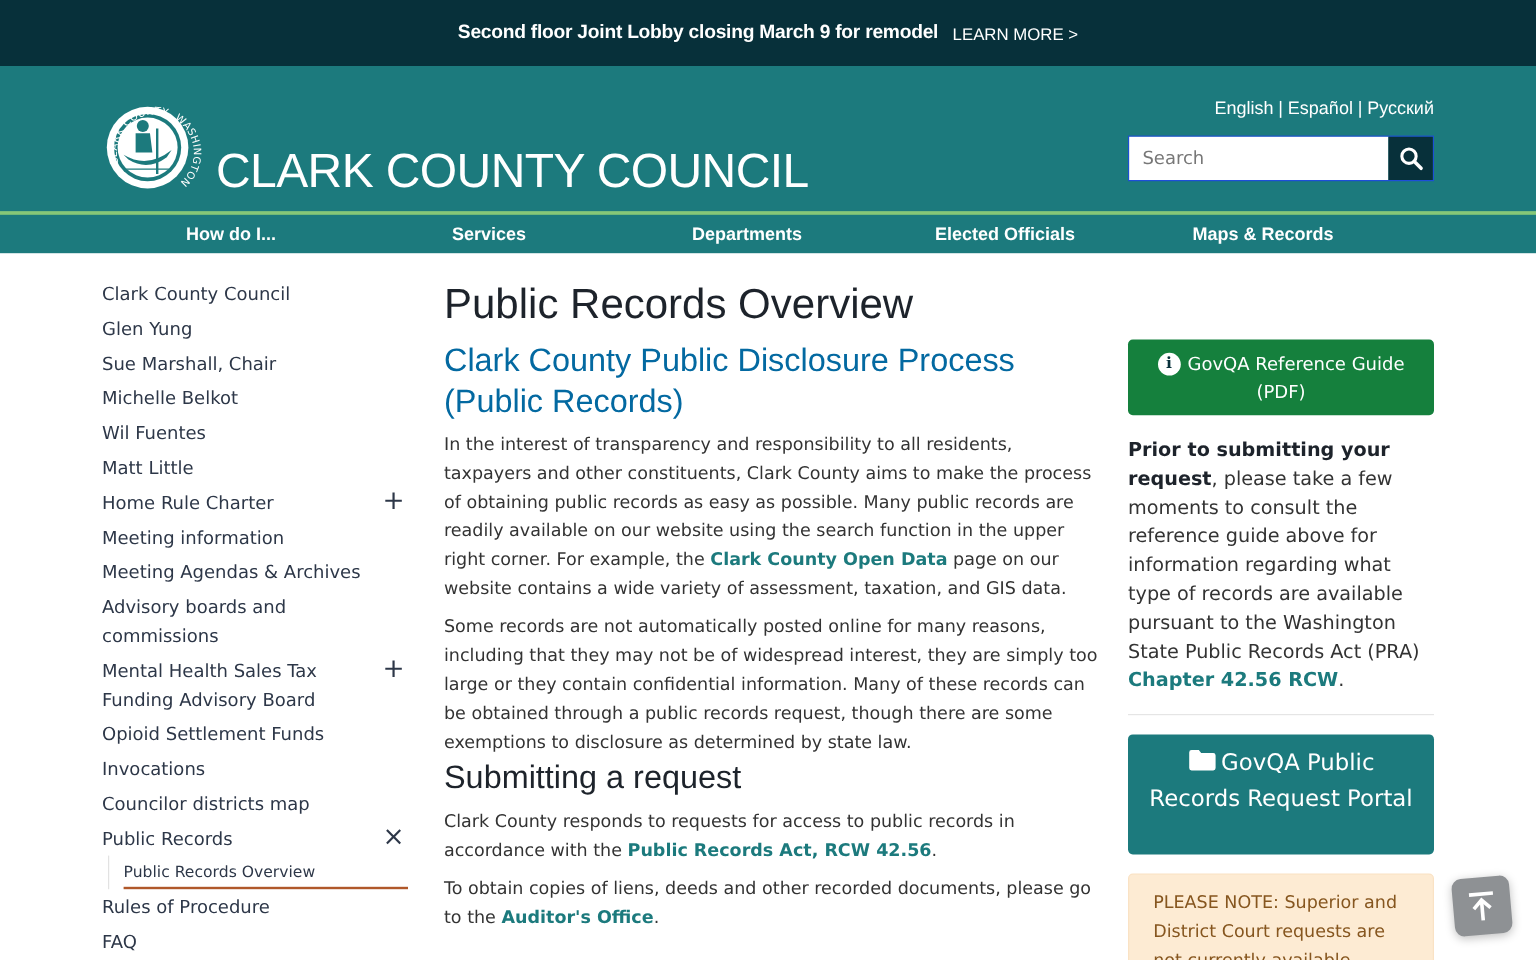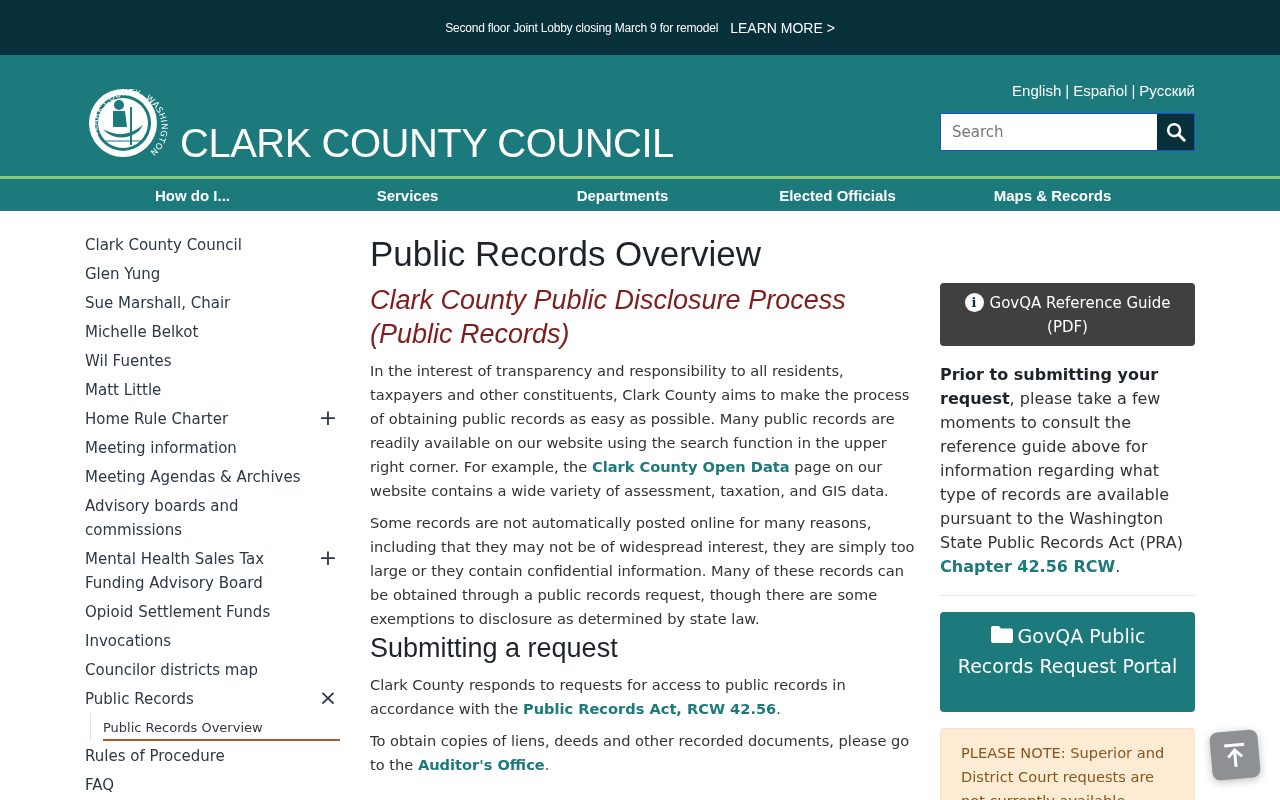--- a/index.html
+++ b/index.html
@@ -4,21 +4,21 @@
 <style>
   * { box-sizing: border-box; margin: 0; padding: 0; }
   html, body { width: 1280px; height: 800px; overflow: hidden; background: #ffffff; }
   body { font-family: "DejaVu Sans", "Liberation Sans", sans-serif; color: #222; position: relative; }
   a { text-decoration: none; }
 
   .alert-bar {
     height: 55px; background: #07303a; color: #fff;
     display: flex; align-items: center; justify-content: center; gap: 12px;
   }
-  .alert-text { font-family: "Liberation Sans", sans-serif; font-size: 12px; letter-spacing: -0.2px; }
+  .alert-text { font-family: "Liberation Sans", sans-serif; font-size: 16px; letter-spacing: -0.2px; font-weight: bold; }
   .alert-link { font-family: "Liberation Sans", sans-serif; font-size: 14px; color: #fff; }
 
   .header {
     height: 121px; background: #1c7a7d; position: relative;
   }
   .logo {
     position: absolute; left: 85px; top: 79px; width: 84px; height: 84px;
   }
   .site-title {
     position: absolute; left: 180px; top: 120px; font-family: "Liberation Sans", sans-serif;
@@ -62,29 +62,29 @@
   .side-item .toggle { font-size: 22px; line-height: 22px; color: #2d3748; width: 24px; text-align: center; }
   .side-sub {
     margin-left: 5px; border-left: 1px solid #e2e2e2; padding-left: 12px; height: 28px; display: flex; align-items: flex-end;
   }
   .side-sub a {
     display: block; width: 238px; font-size: 13px; color: #2d3748; border-bottom: 2px solid #b0582a; padding-bottom: 2px; line-height: 18px;
   }
 
   .main { position: absolute; left: 370px; top: 232px; width: 545px; }
   .page-title { font-family: "Liberation Sans", sans-serif; font-size: 35px; color: #1d232b; line-height: 44px; font-weight: normal; }
-  .section-title { font-family: "Liberation Sans", sans-serif; font-size: 27px; color: #7f1d1d; line-height: 34px; font-weight: normal; margin-top: 7px; font-style: italic; }
+  .section-title { font-family: "Liberation Sans", sans-serif; font-size: 27px; color: #0369a1; line-height: 34px; font-weight: normal; margin-top: 7px; }
   .para { font-size: 14.6px; line-height: 24px; color: #333; margin-top: 8px; }
   .para a { color: #1c7a7d; font-weight: bold; }
   .para + .para { }
   .h3 { font-family: "Liberation Sans", sans-serif; font-size: 27px; color: #1d232b; line-height: 34px; font-weight: normal; }
 
   .aside { position: absolute; left: 940px; top: 283px; width: 255px; }
   .btn-dark {
-    display: block; background: #404040; color: #fff; border-radius: 4px; text-align: center;
+    display: block; background: #15803d; color: #fff; border-radius: 4px; text-align: center;
     font-size: 15px; line-height: 24px; padding: 8px 10px; height: 63px;
   }
   .info-icon {
     display: inline-block; width: 19px; height: 19px; border-radius: 50%; background: #fff; color: #07303a;
     font-size: 13px; font-weight: bold; line-height: 19px; text-align: center; vertical-align: 1px; margin-right: 6px;
     font-family: "DejaVu Serif", serif;
   }
   .aside-text { font-size: 16px; line-height: 24px; color: #333; margin-top: 17px; padding-bottom: 16px; border-bottom: 1px solid #e5e5e5; }
   .aside-text b { color: #1d232b; }
   .aside-text a { color: #1c7a7d; font-weight: bold; }

